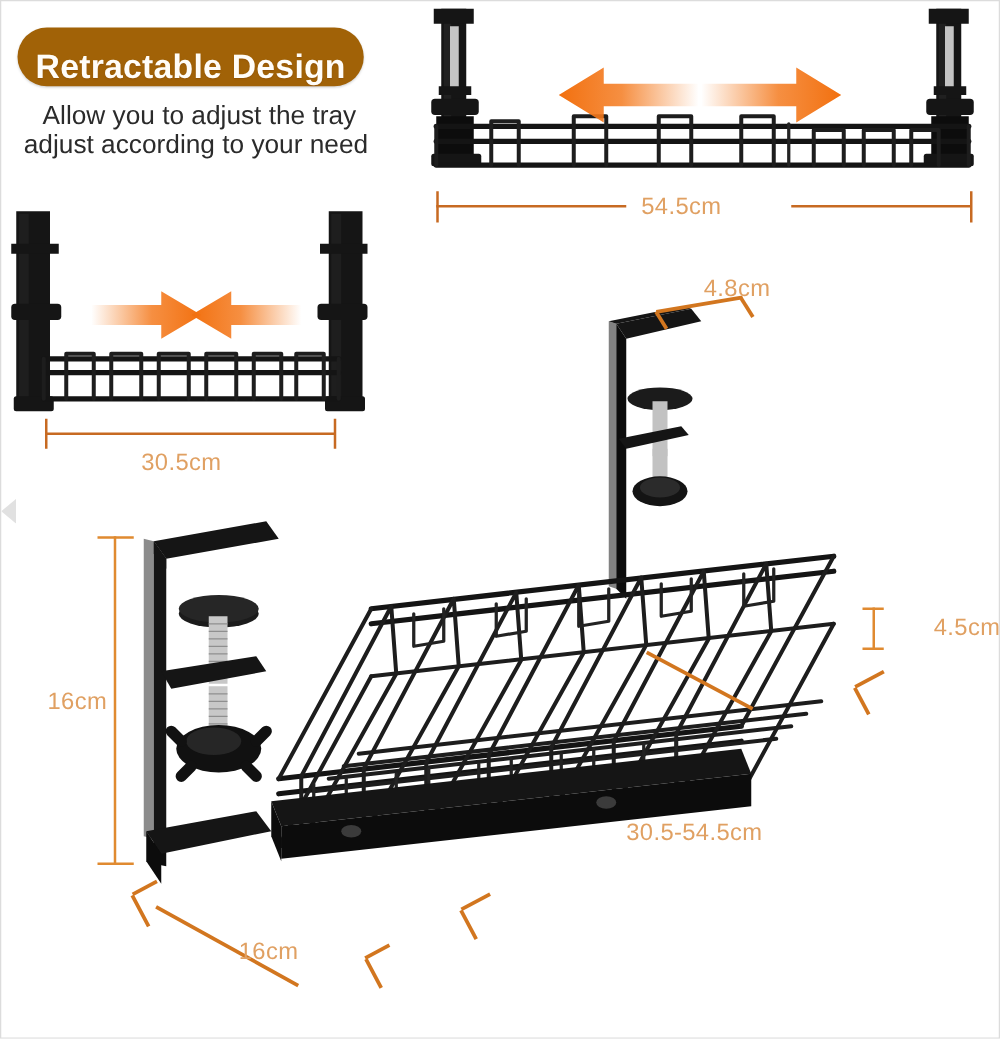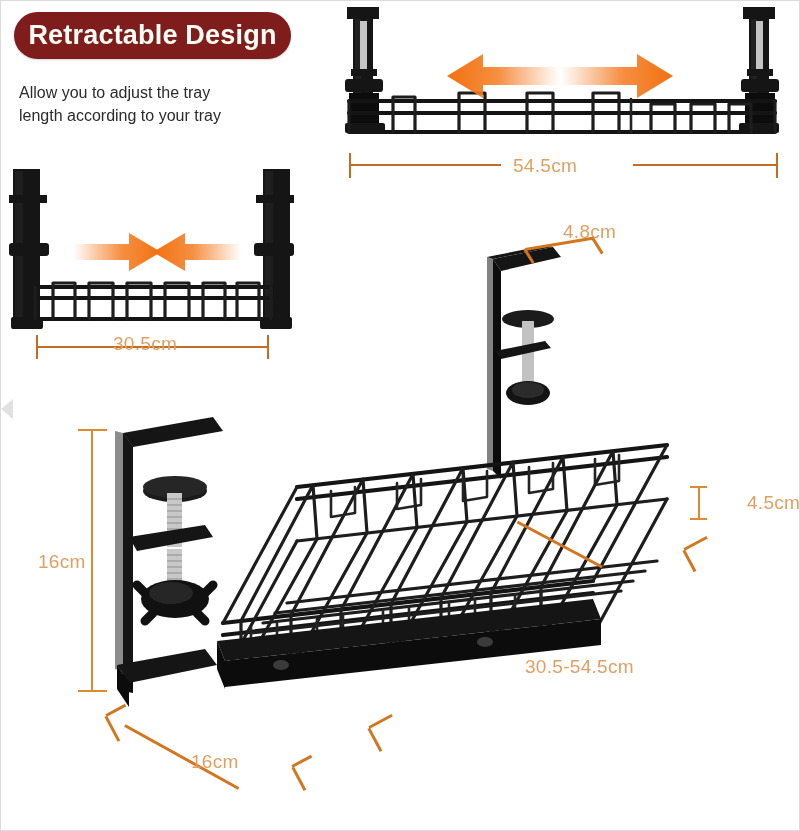--- a/index.html
+++ b/index.html
@@ -18,46 +18,46 @@
     background: #ffffff;
     overflow: hidden;
     border: 1px solid #dcdcdc;
     box-sizing: border-box;
   }
 
   
   .badge {
     position: absolute;
     left: 13px;
-    top: 11px;
+    top: 21px;
     width: 277px;
     height: 47px;
     border-radius: 24px;
-    background: #7f1d1d;
+    background: #a16207;
     display: flex;
-    align-items: center;
+    align-items: flex-end;
     justify-content: center;
     box-shadow: 0 1px 2px rgba(0,0,0,.18);
   }
   .badge-text {
     color: #fffdf8;
     font-size: 27px;
     font-weight: bold;
     letter-spacing: .2px;
     white-space: nowrap;
     text-shadow: 0 1px 1px rgba(120,55,0,.35);
   }
   .subtitle {
     position: absolute;
     left: 18px;
     top: 80px;
     width: 266px;
-    text-align: left;
+    text-align: right;
     color: #2b2b2b;
-    font-size: 16px;
+    font-size: 21px;
     line-height: 23px;
   }
   .subtitle div { white-space: nowrap; }
 
   
   .dim-label {
     position: absolute;
     color: #e0a062;
     font-size: 19px;
     white-space: nowrap;
@@ -114,21 +114,21 @@
 </head>
 <body>
 
 <div id="infographic">
 
   <div class="badge">
     <span class="badge-text">Retractable Design</span>
   </div>
   <div class="subtitle">
     <div>Allow you to adjust the tray</div>
-    <div>length according to your tray</div>
+    <div>adjust according to your need</div>
   </div>
 
   <div class="edge-artifact"></div>
 
   <div>
     <svg class="art" style="left:330px;top:0px;" width="460" height="150" viewBox="0 0 460 150">
 
       <g>
         <rect class="plate" x="22" y="6" width="20" height="118"></rect>
         <rect class="plate-l" x="24" y="8" width="6" height="114" opacity=".45"></rect>
@@ -264,21 +264,21 @@
           </linearGradient>
         </defs>
         <path d="M0 20 L32 1 L32 12 L88 12 L88 28 L32 28 L32 39 Z" fill="url(#gLi)"></path>
       </svg>
     </div>
 
     <div>
       <div class="cap-v" style="left:35px;top:334px;height:24px;"></div>
       <div class="dim-h" style="left:35px;top:345px;width:232px;"></div>
       <div class="cap-v" style="left:266px;top:334px;height:24px;"></div>
-      <div class="dim-label" style="left:112px;top:332px;">30.5cm</div>
+      <div class="dim-label" style="left:112px;top:359px;">30.5cm</div>
     </div>
   </div>
 
   <div>
     <svg class="art" style="left:100px;top:240px;" width="620" height="570" viewBox="0 0 620 570">
 
       <g>
         <path class="plate" d="M392 18 L452 6 L460 16 L400 30 Z"></path>
         <path class="plate-d" d="M392 18 L400 30 L400 238 L392 230 Z"></path>
         <path class="plate-l" d="M386 16 L392 18 L392 230 L386 228 Z" opacity=".6"></path>
@@ -425,17 +425,17 @@
       <div class="lead" style="left:291px;top:764px;width:22px;transform:rotate(-28deg);"></div>
       <div class="dim-label" style="left:190px;top:750px;">16cm</div>
     </div>
 
     <div>
       <div class="lead" style="left:683px;top:547px;width:26px;transform:rotate(-28deg);"></div>
       <div class="lead" style="left:683px;top:548px;width:24px;transform:rotate(62deg);"></div>
       <div class="lead" style="left:601px;top:565px;width:96px;transform:rotate(-152deg);"></div>
       <div class="lead" style="left:368px;top:725px;width:26px;transform:rotate(-28deg);"></div>
       <div class="lead" style="left:368px;top:726px;width:26px;transform:rotate(62deg);"></div>
-      <div class="dim-label" style="left:524px;top:655px;text-align:center;">30.5-54.5cm</div>
+      <div class="dim-label" style="left:500px;top:655px;text-align:center;">30.5-54.5cm</div>
     </div>
   </div>
 
 </div>
 
 </body></html>

